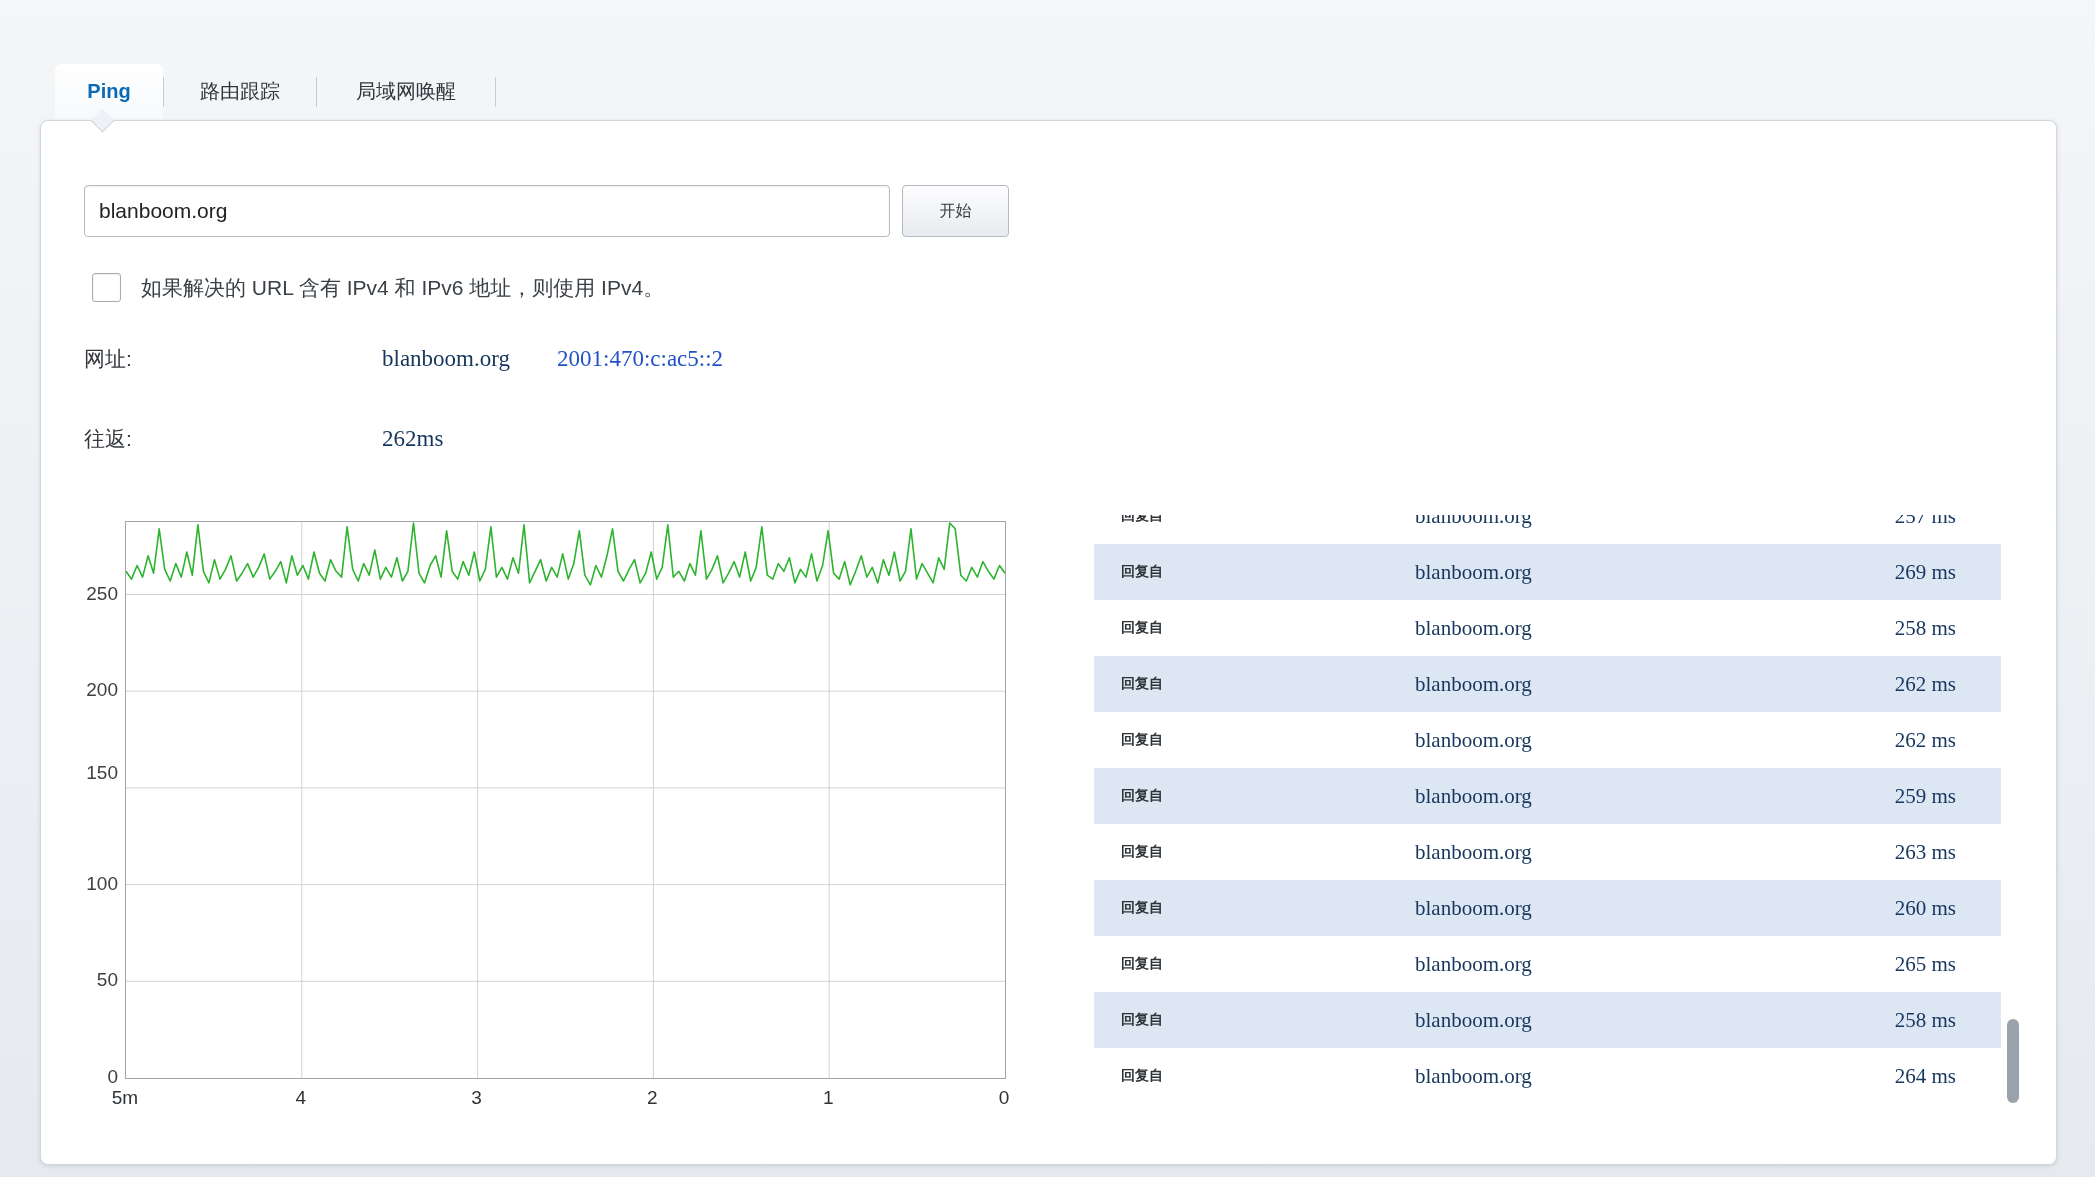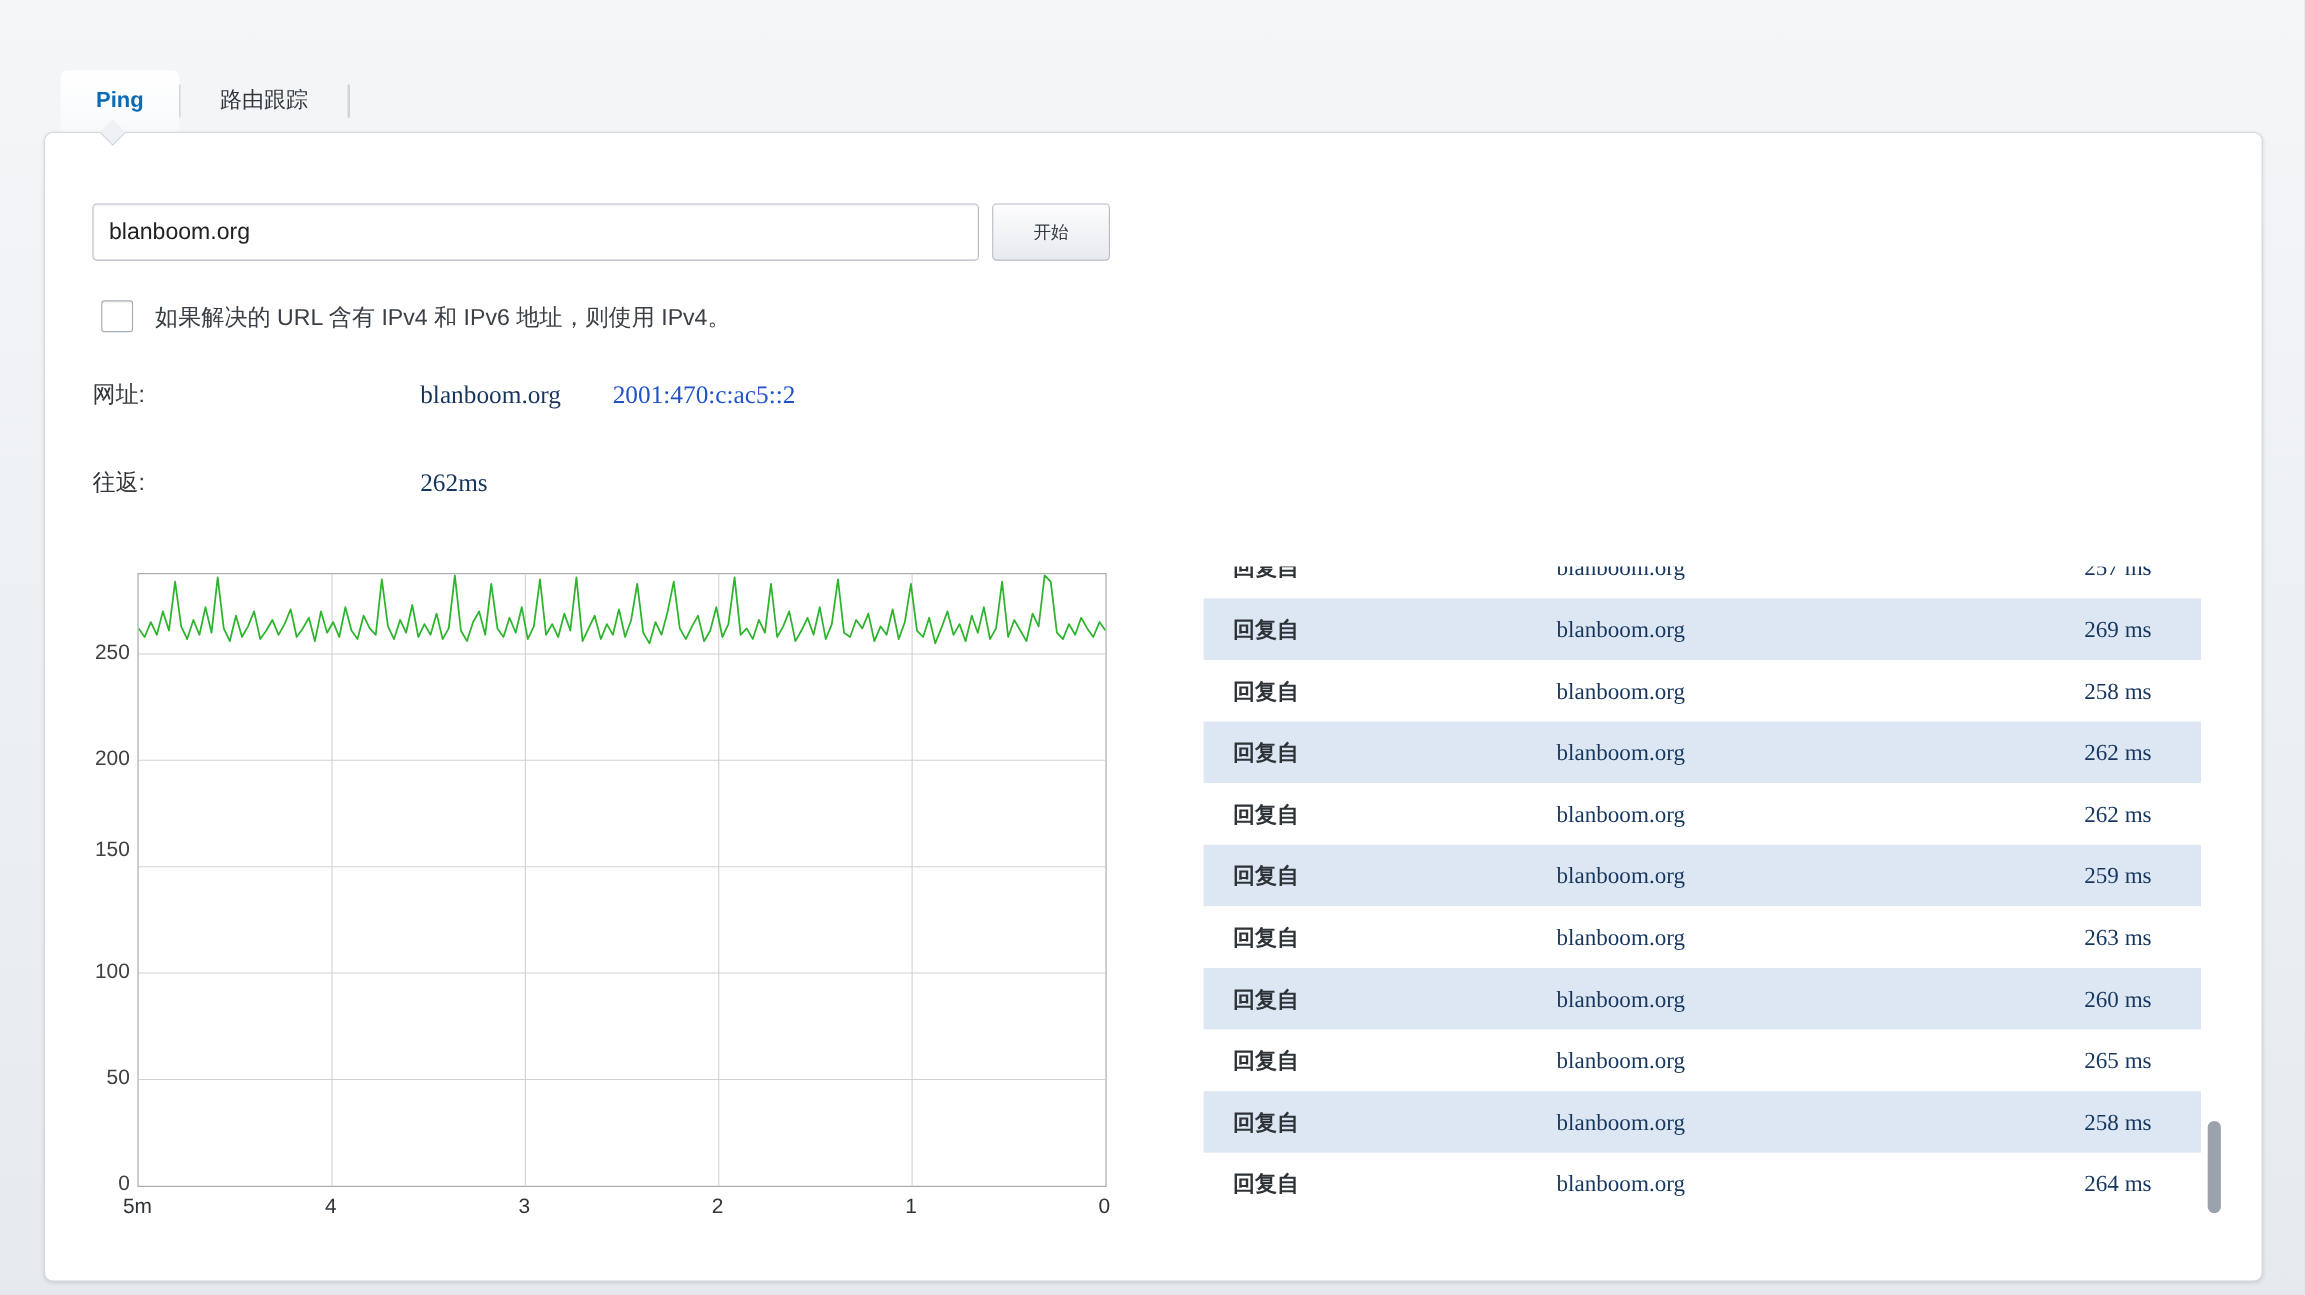--- a/index.html
+++ b/index.html
@@ -55,37 +55,38 @@
   .grid{stroke:#d2d2d2;stroke-width:1;}
   .ylabels{position:absolute;left:0;top:400px;width:77px;height:560px;}
   .ytick{position:absolute;right:0;width:77px;text-align:right;font-size:19px;color:#404040;line-height:22px;}
   .xlabels{position:absolute;left:84px;top:964px;width:879px;height:26px;}
   .xtick{position:absolute;width:60px;text-align:center;font-size:19px;color:#2e3338;line-height:26px;}
   
   .table-viewport{position:absolute;left:1053px;top:394px;width:907px;height:589px;overflow:hidden;}
   .table-rows{margin-top:-27px;}
   .trow{height:56px;display:flex;align-items:center;padding:0 0 0 27px;box-sizing:border-box;background:#fff;cursor:default;}
   .trow.alt{background:var(--alt-row,#dce7f3);}
-  .trow .c1{flex:0 0 294px;font-size:20px;font-weight:bold;color:#2e3338;}
+  .trow .c1{flex:0 0 294px;font-size:14px;font-weight:bold;color:#2e3338;}
   .trow .c2{flex:1;font-family:"Liberation Serif",serif;font-size:21px;color:var(--value-navy,#16365e);}
   .trow .c3{flex:0 0 160px;text-align:right;font-family:"Liberation Serif",serif;font-size:21px;color:var(--value-navy,#16365e);padding-right:45px;box-sizing:content-box;}
   .scrollbar{position:absolute;left:1964px;top:394px;width:16px;height:589px;border-radius:8px;}
   .scroll-thumb{position:absolute;left:2px;bottom:1px;width:12px;height:84px;border-radius:6px;background:#9aa3ac;cursor:pointer;}
 </style>
 </head>
 <body>
 
 <div class="screen">
 
 
   <div class="tabbar">
     <div class="tab t0 active">Ping</div>
     <div class="vsep"></div>
     <div class="tab t1">路由跟踪</div>
     <div class="vsep"></div>
+    <div class="tab t2">局域网唤醒</div>
     <div class="vsep"></div>
   </div>
   <div class="notch"></div>
 
   <div class="panel">
 
     <input class="host-input" type="text" value="blanboom.org" style="">
     <button class="start-btn">开始</button>
 
     <div class="chk-row">

